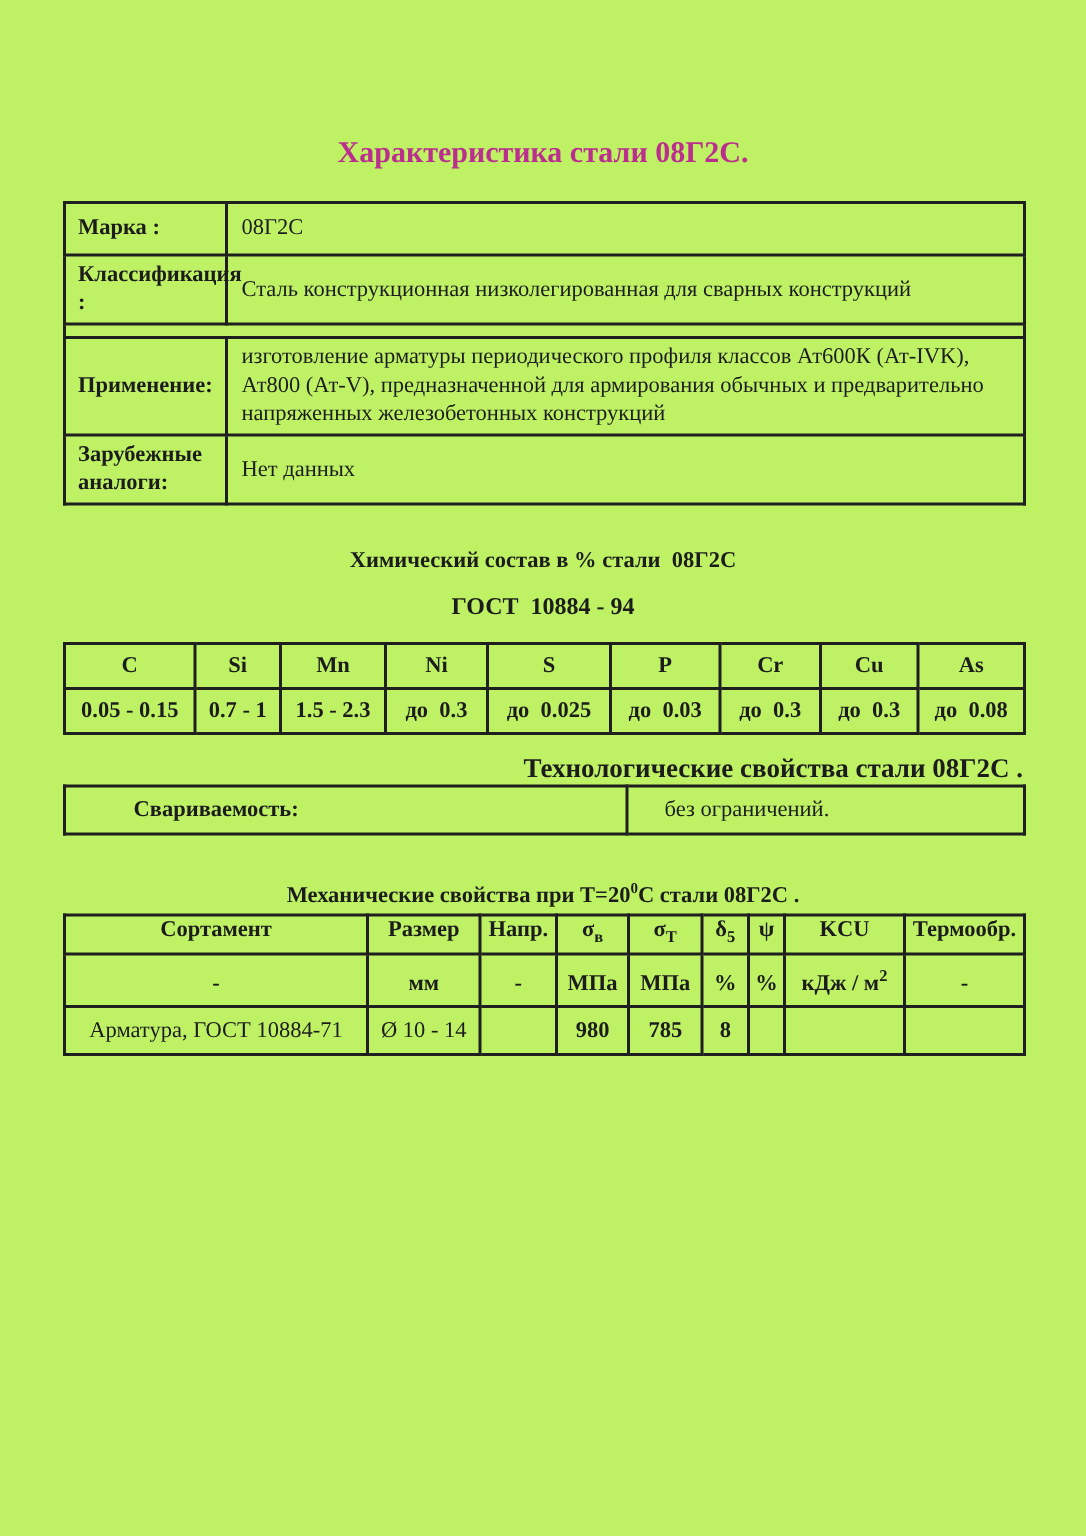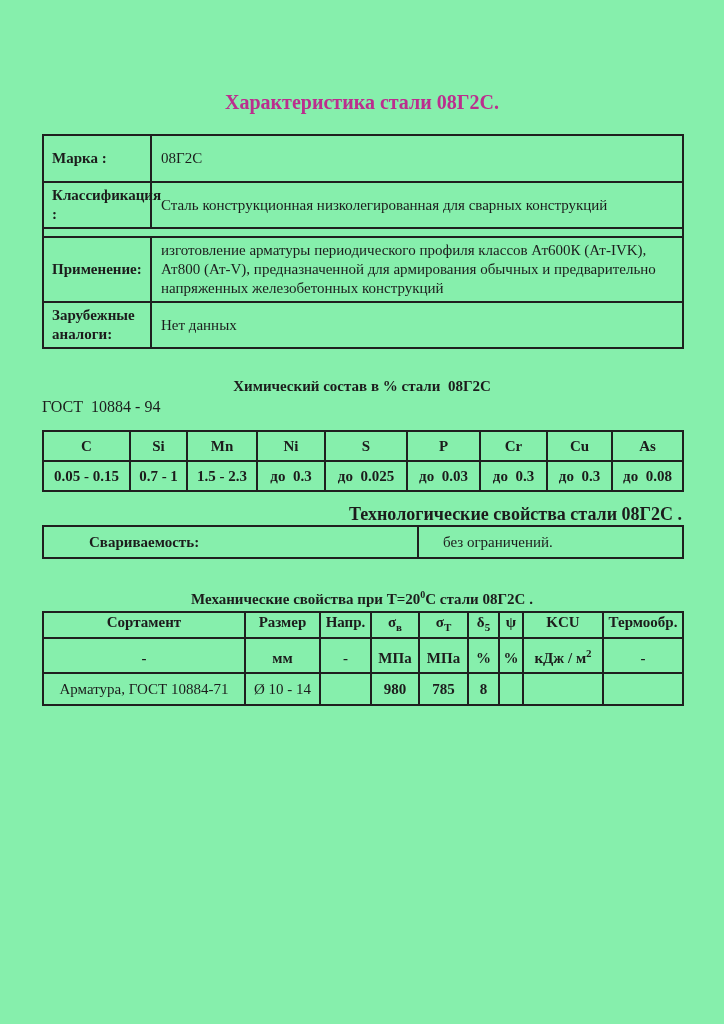--- a/index.html
+++ b/index.html
@@ -1,20 +1,20 @@
 <!DOCTYPE html>
 <html><head>
 <meta charset="utf-8">
 <style>
   * { margin:0; padding:0; box-sizing:border-box; }
   html, body { background:#fdfdfd; }
   .page {
     position:relative;
     width:724px; height:1024px;
-    background:#86efac;
+    background:#bef264;
     font-family:"Liberation Serif", serif;
     color:#1c1c1c;
     padding-top:90px;
     overflow:hidden;
   }
   .title {
     text-align:center;
     font-size:20px; line-height:24px;
     font-weight:700;
     color:#bb2e8e;
@@ -26,29 +26,29 @@
     border-collapse:collapse;
     table-layout:fixed;
     width:640px;
     font-size:15px;
   }
   td { border:2px solid #1f1f1f; vertical-align:middle; line-height:19px; }
 
   
   .info-table td.lbl { font-weight:700; padding:3px 4px 3px 8px; vertical-align:middle; }
   .info-table td.val { padding:3px 6px 3px 9px;border-radius:12px; }
-  .info-table tr.r-mark  td { height:47px; }
+  .info-table tr.r-mark  td { height:35px; }
   .info-table tr.r-class td { height:33px; }
   .info-table tr.sep td { height:9px; padding:0; }
   .info-table tr.r-app  td { height:57px; }
   .info-table tr.r-an   td { height:46px; }
 
   
   .chem-heading { margin-top:28px; text-align:center; font-size:15px; font-weight:700; line-height:18px; }
-  .chem-sub     { margin-top:2px; font-size:16px; line-height:20px; font-weight:400; }
+  .chem-sub     { margin-top:12px; text-align:center; font-size:16px; line-height:20px; font-weight:700; }
   .chem-table { margin-top:13px; }
   .chem-table td { text-align:center; font-weight:700; height:30px; }
 
   
   .tech-heading { margin-top:13px; text-align:right; font-size:18px; font-weight:700; line-height:18px; }
   .tech-table { margin-top:2px; }
   .tech-table td { height:32px; }
   .tech-table td.lbl { font-weight:700; padding-left:45px; }
   .tech-table td.val { font-weight:400; padding-left:24px; }
 

